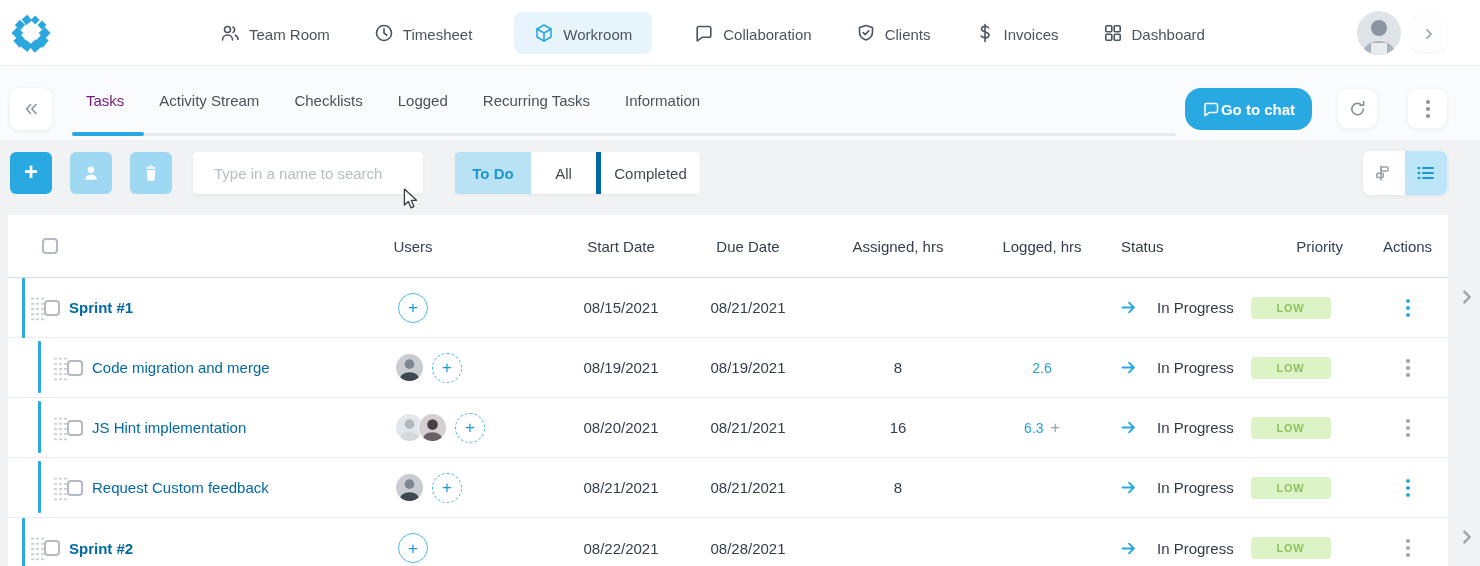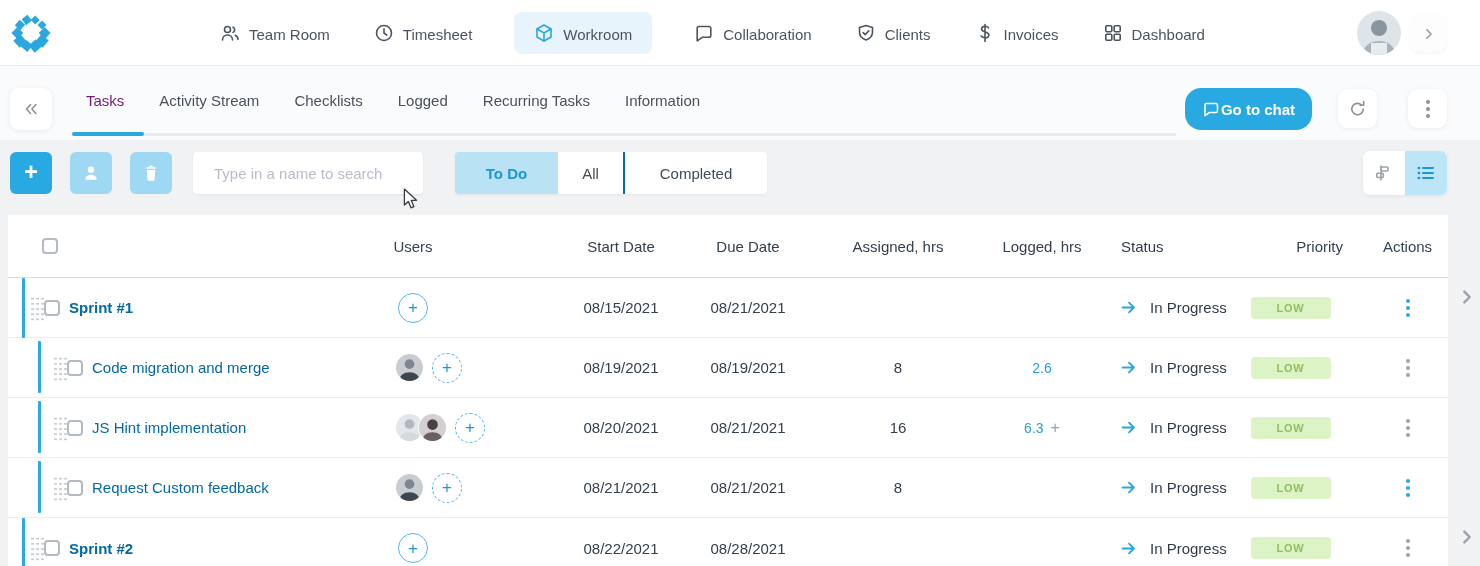--- a/index.html
+++ b/index.html
@@ -37,21 +37,21 @@
   .tool-add{left:10px;background:var(--accent)}
   .tool-assignee{left:70px;background:var(--accent-softer)}
   .tool-trash{left:130px;background:var(--accent-softer)}
   .plus-glyph{color:#fff;font-size:24px;font-weight:bold;line-height:1;margin-top:-2px}
   .searchbox{position:absolute;left:193px;top:152px;width:230px;height:42px;background:#fff;border-radius:4px;box-shadow:0 1px 3px rgba(40,50,60,.07);display:flex;align-items:center;padding:0 12px;gap:9px}
   .searchbox input{border:none;outline:none;flex:1;font-size:15px;color:#3c4650;font-family:inherit;background:transparent}
   .searchbox input::placeholder{color:#b6bdc6}
   .segment{position:absolute;left:455px;top:152px;height:42px;display:flex;border-radius:4px;overflow:hidden;box-shadow:0 1px 3px rgba(40,50,60,.06)}
   .seg{display:flex;align-items:center;justify-content:center;font-size:15px;background:#fff;color:#414b55;cursor:pointer}
   .seg.active{background:var(--accent-soft);color:var(--accent-dark);font-weight:bold}
-  .seg-todo{width:103px}.seg-all{width:65px}.seg-completed{width:144px;border-left:2px solid #0369a1}
+  .seg-todo{width:76px}.seg-all{width:65px}.seg-completed{width:104px;border-left:5px solid #0369a1}
   .viewtoggle{position:absolute;left:1363px;top:151px;height:44px;display:flex;border-radius:7px;overflow:hidden;box-shadow:0 1px 4px rgba(40,50,60,.07)}
   .vt{width:42px;display:flex;align-items:center;justify-content:center;cursor:pointer;background:#fff}
   .vt.active{background:#bce6f7}
 
   
   .card{position:absolute;left:8px;top:215px;width:1440px;bottom:0;background:#fff}
   .trow{display:grid;grid-template-columns:300px 210px 190px 100px 180px 108px 142px 105px 1fr;align-items:center;height:60px;border-bottom:1px solid #eaecef;position:relative}
   .thead{height:63px;border-bottom:1px solid #d8dbdf;font-size:15px;color:#344355}
   .c-name{display:flex;align-items:center;height:100%}
   .thead .c-name{padding-left:34px}
@@ -72,21 +72,21 @@
   .avatar + .avatar{margin-left:-6px}
   .add-user{width:30px;height:30px;border-radius:50%;background:#fff;color:var(--accent-dark);font-size:17px;display:flex;align-items:center;justify-content:center;flex:none;cursor:pointer;line-height:1}
   .add-user.solid{border:1px solid #56b8e8}
   .add-user.dashed{border:1.5px dashed #4db4e6;margin-left:8px}
   .c-date{text-align:center;font-size:15px;color:#35404d}
   .c-start{padding-left:16px}
   .c-due{padding-right:20px}
   .c-hrs{text-align:center;font-size:15px;color:#35404d}
   .c-logged{display:flex;align-items:center;justify-content:center;gap:7px;font-size:14px;color:#2b9fd9}
   .log-plus{color:#9aa1a9;font-size:16px;line-height:1;cursor:pointer}
-  .c-status{display:flex;align-items:center;gap:14px;padding-left:25px;font-size:15px;color:#313c49}
+  .c-status{display:flex;align-items:center;gap:21px;padding-left:25px;font-size:15px;color:#313c49}
   .badge{width:80px;height:22px;margin:0 auto;border-radius:4px;background:var(--badge-bg);color:var(--badge-text);font-size:11px;font-weight:bold;letter-spacing:.8px;display:flex;align-items:center;justify-content:center}
   .c-priority{text-align:right}
   .c-actions{display:flex;justify-content:center;padding-left:24px}
   .dots{width:4px;height:4px;border-radius:50%;cursor:pointer}
   .dots.blue{background:var(--accent);box-shadow:0 -7px 0 var(--accent),0 7px 0 var(--accent)}
   .dots.gray{background:#9aa2ab;box-shadow:0 -7px 0 #9aa2ab,0 7px 0 #9aa2ab}
   .gutter-chev{position:absolute;left:1458px;width:18px;height:18px;cursor:pointer}
   .cursor{position:absolute;left:403px;top:188px;z-index:99;pointer-events:none}
 </style>
 </head>

